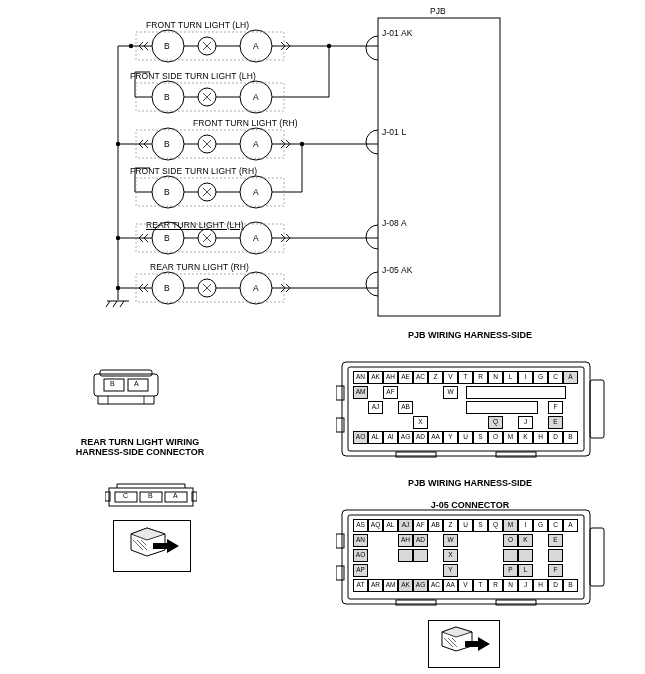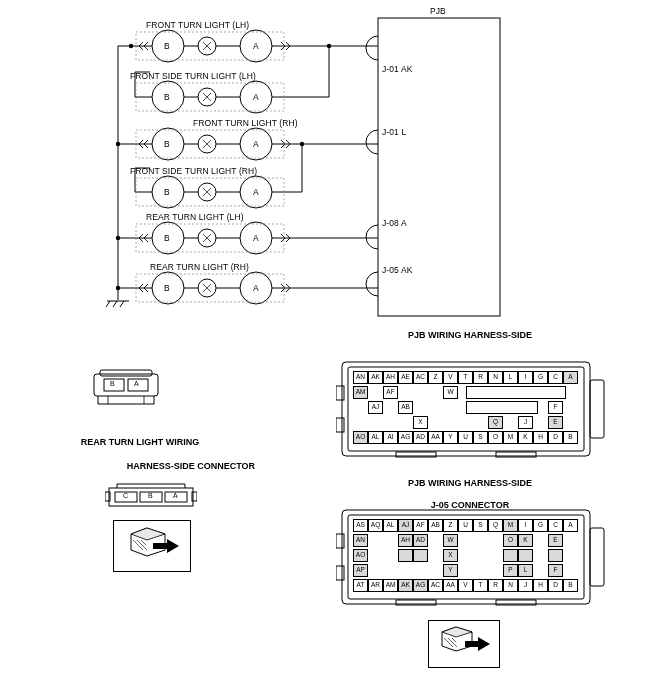--- a/index.html
+++ b/index.html
@@ -123,37 +123,37 @@
       <path d="M281 284 l4 4 l-4 4 M286 284 l4 4 l-4 4" fill="none" stroke="#000" stroke-width="0.9"></path>
       <rect x="136" y="274" width="148" height="28" fill="none" stroke="#777" stroke-width="0.6" stroke-dasharray="2,2"></rect>
     </svg>
 
     <div class="abs lbl" style="left:430px;top:6px;">PJB</div>
 
     <div class="abs lbl" style="left:146px;top:20px;">FRONT TURN LIGHT (LH)</div>
     <div class="abs lbl" style="left:130px;top:71px;">FRONT SIDE TURN LIGHT (LH)</div>
     <div class="abs lbl" style="left:146px;top:118px;margin-left:47px;">FRONT TURN LIGHT (RH)</div>
     <div class="abs lbl" style="left:130px;top:166px;">FRONT SIDE TURN LIGHT (RH)</div>
-    <div class="abs lbl" style="left:146px;top:212px;">REAR TURN LIGHT (LH)</div>
+    <div class="abs lbl" style="left:146px;top:220px;text-decoration:underline;">REAR TURN LIGHT (LH)</div>
     <div class="abs lbl" style="left:150px;top:262px;">REAR TURN LIGHT (RH)</div>
 
     <div class="abs lbl" style="left:164px;top:41px;">B</div>
     <div class="abs lbl" style="left:253px;top:41px;">A</div>
     <div class="abs lbl" style="left:164px;top:92px;">B</div>
     <div class="abs lbl" style="left:253px;top:92px;">A</div>
     <div class="abs lbl" style="left:164px;top:139px;">B</div>
     <div class="abs lbl" style="left:253px;top:139px;">A</div>
     <div class="abs lbl" style="left:164px;top:187px;">B</div>
     <div class="abs lbl" style="left:253px;top:187px;">A</div>
     <div class="abs lbl" style="left:164px;top:233px;">B</div>
     <div class="abs lbl" style="left:253px;top:233px;">A</div>
     <div class="abs lbl" style="left:164px;top:283px;">B</div>
     <div class="abs lbl" style="left:253px;top:283px;">A</div>
 
-    <div class="abs lbl" style="left:382px;top:28px;margin-top:36px;">J-01 AK</div>
+    <div class="abs lbl" style="left:382px;top:28px;">J-01 AK</div>
     <div class="abs lbl" style="left:382px;top:127px;">J-01 L</div>
     <div class="abs lbl" style="left:382px;top:218px;">J-08 A</div>
     <div class="abs lbl" style="left:382px;top:265px;">J-05 AK</div>
   </div>
 
   <div class="abs" style="left:88px;top:368px;">
     <svg width="80" height="42" viewBox="0 0 80 42">
       <rect x="6" y="6" width="64" height="22" rx="3" fill="none" stroke="#000" stroke-width="1"></rect>
       <rect x="12" y="2" width="52" height="6" rx="2" fill="none" stroke="#000" stroke-width="1"></rect>
       <rect x="16" y="11" width="20" height="12" fill="none" stroke="#000" stroke-width="1"></rect>
@@ -161,21 +161,21 @@
       <path d="M10 28 l0 8 l56 0 l0 -8" fill="none" stroke="#000" stroke-width="1"></path>
       <line x1="20" y1="28" x2="20" y2="36" stroke="#000" stroke-width="0.8"></line>
       <line x1="56" y1="28" x2="56" y2="36" stroke="#000" stroke-width="0.8"></line>
     </svg>
     <div class="abs lbl" style="left:22px;top:12px;font-size:7px;">B</div>
     <div class="abs lbl" style="left:46px;top:12px;font-size:7px;">A</div>
   </div>
 
   <div class="abs" style="left:25px;top:437px;width:240px;">
     <div class="ttl" style="width:230px;">REAR TURN LIGHT WIRING</div>
-    <div class="ttl" style="width:230px;margin-top:14px;text-align:right;">HARNESS-SIDE CONNECTOR</div>
+    <div class="ttl" style="width:230px;margin-top:0;">HARNESS-SIDE CONNECTOR</div>
   </div>
   <div class="abs" style="left:105px;top:482px;">
     <svg width="92" height="30" viewBox="0 0 92 30">
       <rect x="4" y="6" width="84" height="18" fill="none" stroke="#000" stroke-width="1"></rect>
       <rect x="0" y="10" width="5" height="9" fill="none" stroke="#000" stroke-width="1"></rect>
       <rect x="87" y="10" width="5" height="9" fill="none" stroke="#000" stroke-width="1"></rect>
       <rect x="10" y="10" width="22" height="10" fill="none" stroke="#000" stroke-width="1"></rect>
       <rect x="35" y="10" width="22" height="10" fill="none" stroke="#000" stroke-width="1"></rect>
       <rect x="60" y="10" width="22" height="10" fill="none" stroke="#000" stroke-width="1"></rect>
       <line x1="12" y1="2" x2="80" y2="2" stroke="#000" stroke-width="1"></line>

